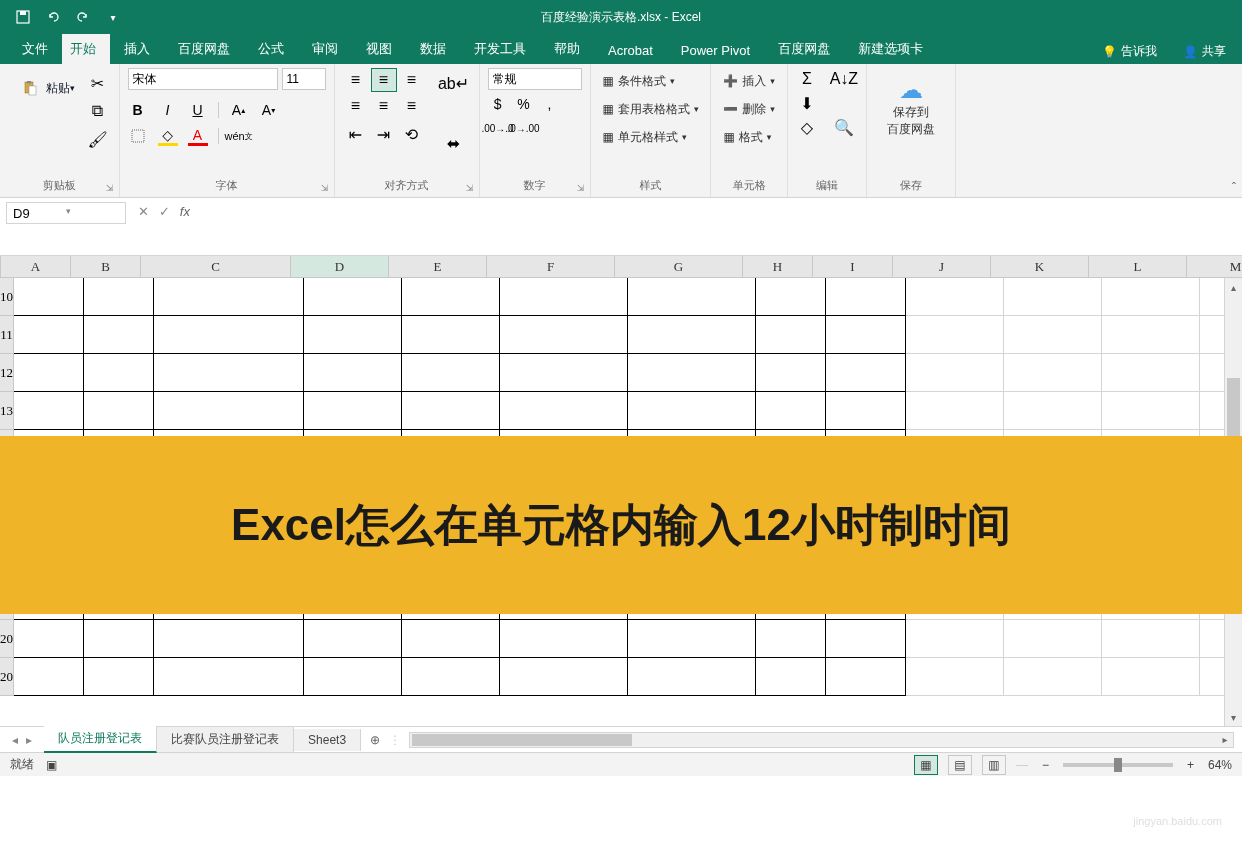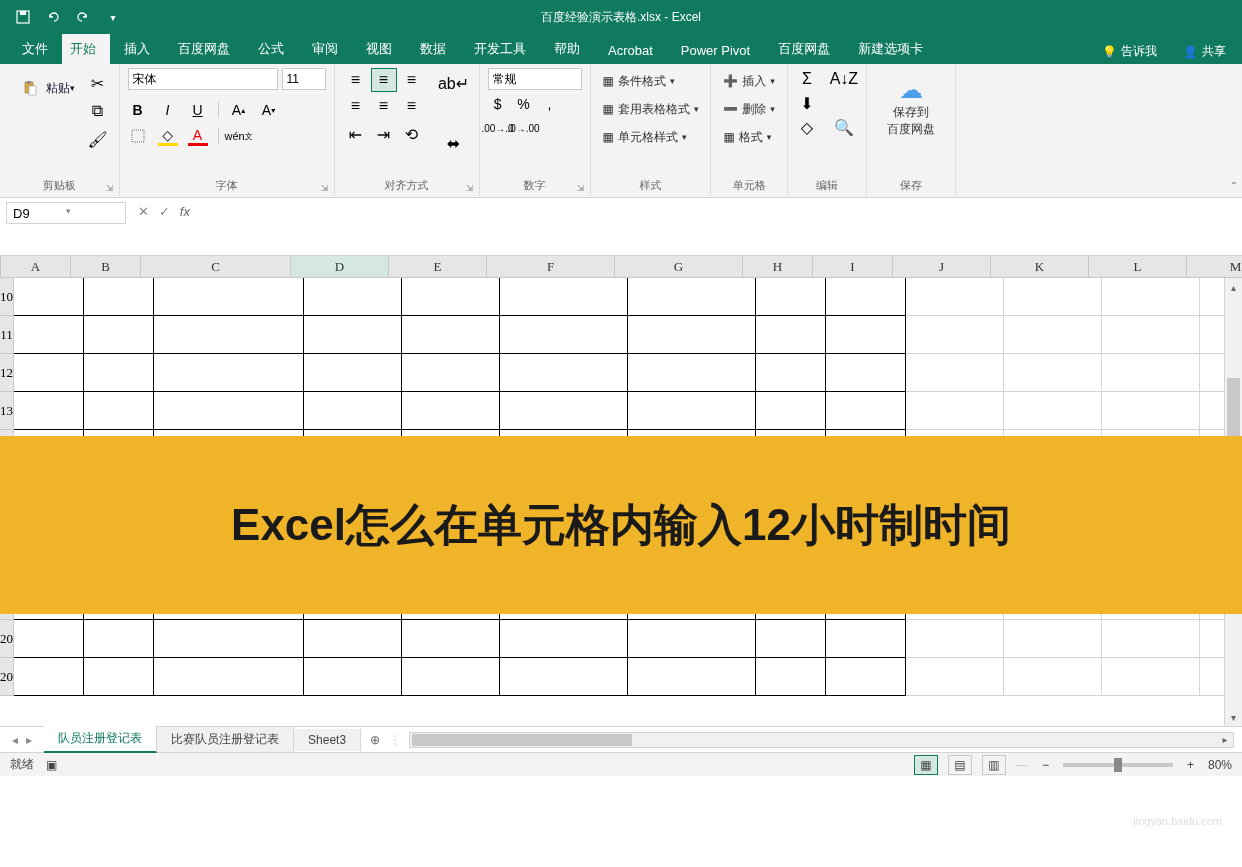--- a/index.html
+++ b/index.html
@@ -590,20 +590,20 @@
   <div class="status-right">
     <div class="view-btn active">▦</div>
     <div class="view-btn">▤</div>
     <div class="view-btn">▥</div>
     <span style="color:#ccc">—</span>
     <span class="zoom-btn">−</span>
     <div class="zoom-slider">
         <div class="zoom-thumb"></div>
       </div>
     <span class="zoom-btn">+</span>
-    <span>80%</span>
+    <span>64%</span>
   </div>
 </div>
 
 <div class="watermark">
   <span>Baidu 经验</span>
   <small>jingyan.baidu.com</small>
 </div>
 
 </body></html>

